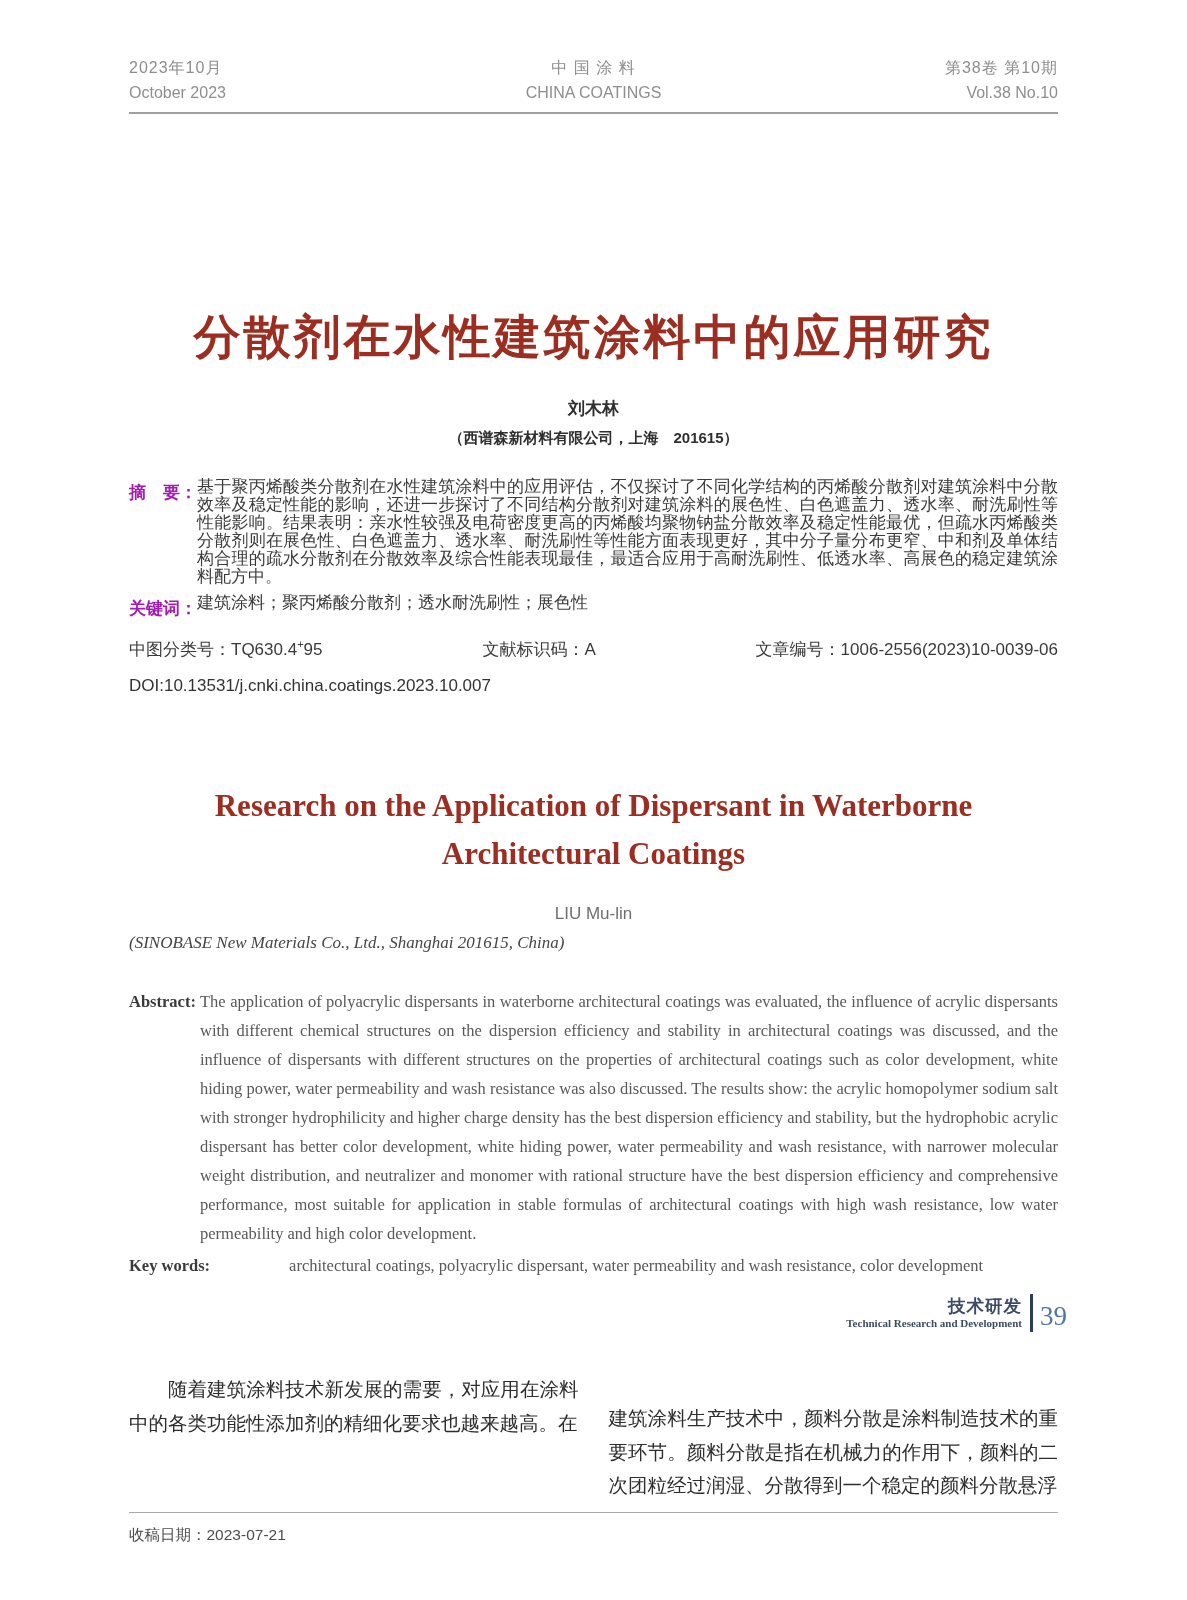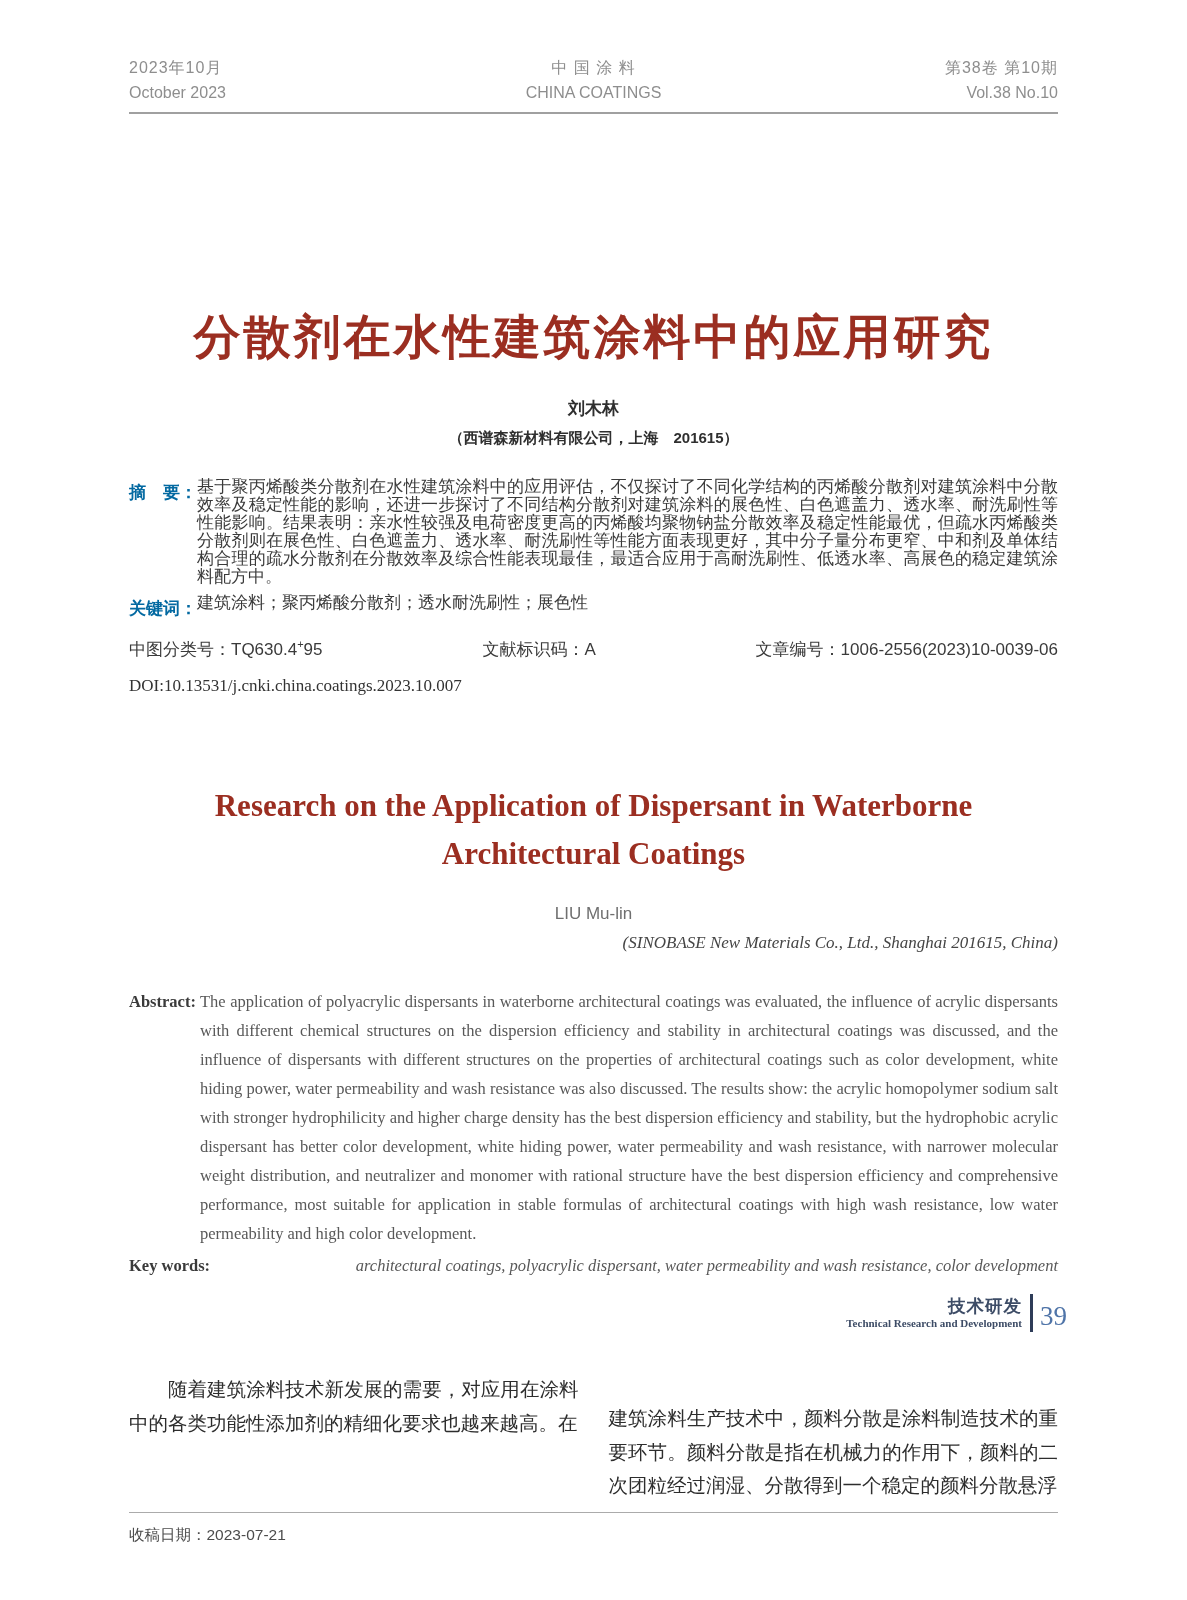--- a/index.html
+++ b/index.html
@@ -57,21 +57,21 @@
   }
 
   
   .row-hang { display: flex; margin-top: 30px; }
   .row-hang .lbl {
     flex: 0 0 auto;
     font-weight: bold;
     white-space: pre;
     font-size: 17px;
     line-height: 29px;
-    color: #0369a1;
+    color: #a21caf;
   }
   .row-hang .txt {
     flex: 1 1 auto;
     font-size: 17px;
     line-height: 18px;
     text-align: justify;
     color: #3a3a3a;
   }
   .row-keywords { margin-top: 8px; }
   .row-keywords .txt { text-align: left; }
@@ -79,21 +79,21 @@
   .meta-row {
     display: flex;
     justify-content: space-between;
     margin-top: 15px;
     font-size: 17px;
     color: #3a3a3a;
   }
   .meta-row sup { font-size: 11px; }
   .doi-line {
     margin-top: 15px;
-    font-family: Liberation Serif, serif;
+    font-family: Liberation Sans, sans-serif;
     font-size: 17px;
     color: #333;
   }
 
   
   .title-en {
     margin-top: 86px;
     text-align: center;
     font-family: "Liberation Serif", serif;
     font-size: 31px;
@@ -102,21 +102,21 @@
     color: #9b2e21;
   }
   .author-en {
     margin-top: 26px;
     text-align: center;
     font-size: 17px;
     color: #6f6f6f;
   }
   .affil-en {
     margin-top: 9px;
-    text-align: right;
+    text-align: left;
     font-family: "Liberation Serif", serif;
     font-style: italic;
     font-size: 17px;
     color: #454545;
   }
 
   
   .row-en { display: flex; margin-top: 34px; }
   .row-en .lbl {
     flex: 0 0 auto;
@@ -129,21 +129,21 @@
   }
   .row-en .txt {
     flex: 1 1 auto;
     font-family: "Liberation Serif", serif;
     font-size: 16.5px;
     line-height: 29px;
     text-align: justify;
     color: #585858;
   }
   .row-en-keywords { margin-top: 3px; }
-  .row-en-keywords .txt { text-align: right; font-style: italic; }
+  .row-en-keywords .txt { text-align: center; }
 
   
   .intro {
     display: grid;
     grid-template-columns: 1fr 1fr;
     column-gap: 30px;
     margin-top: 93px;
   }
   .sec-head {
     color: #a43a2b;

